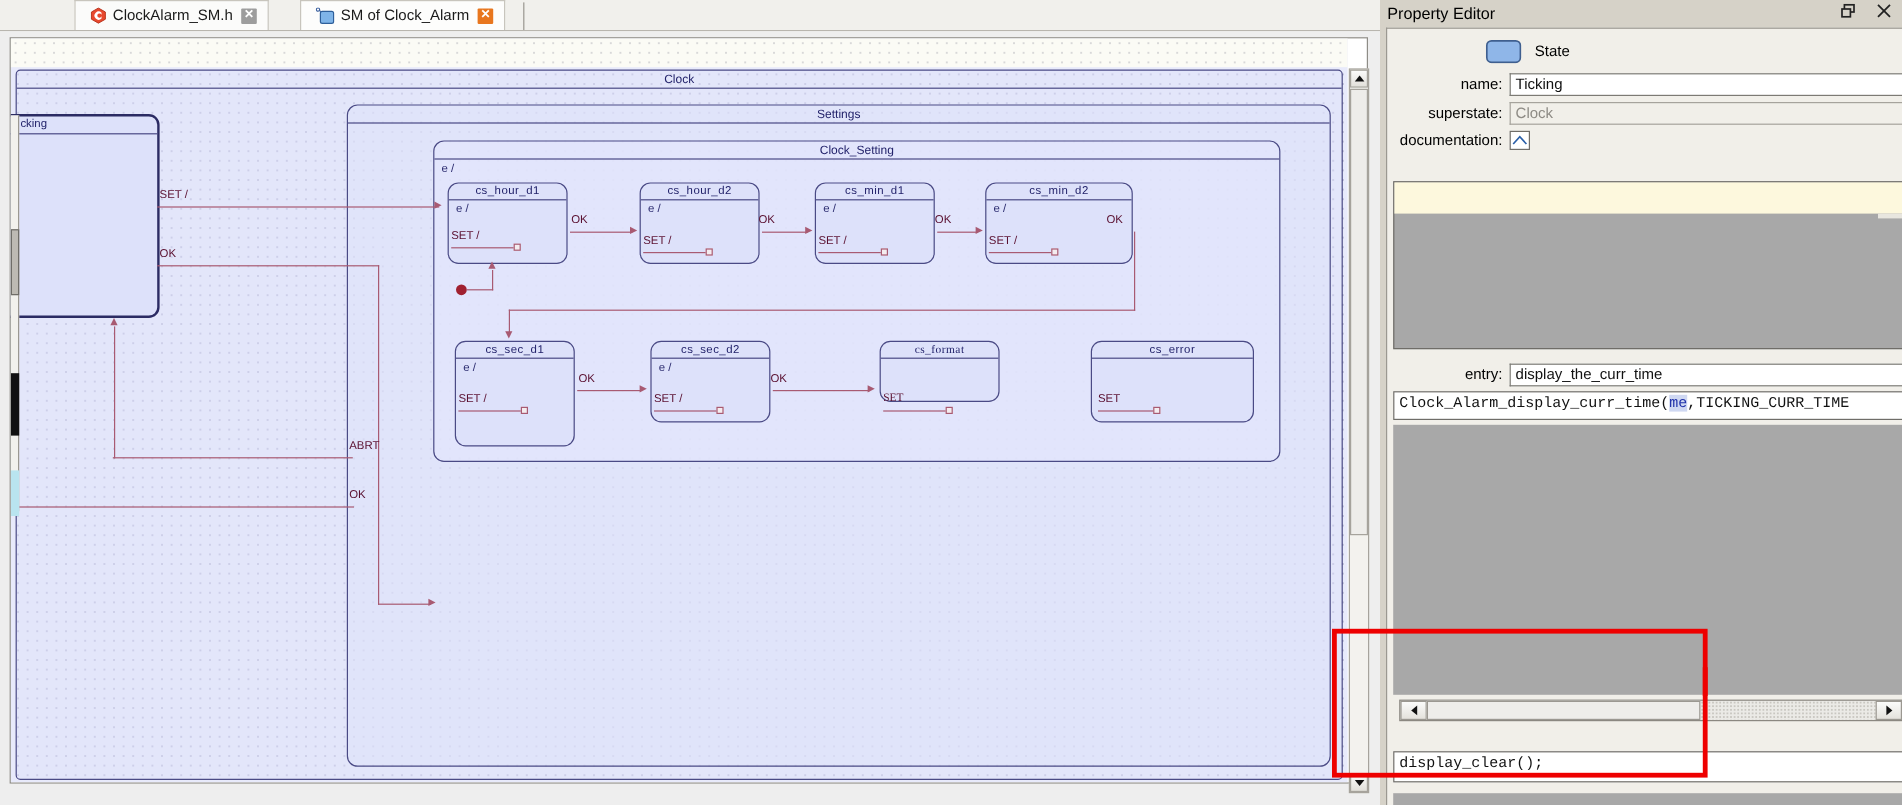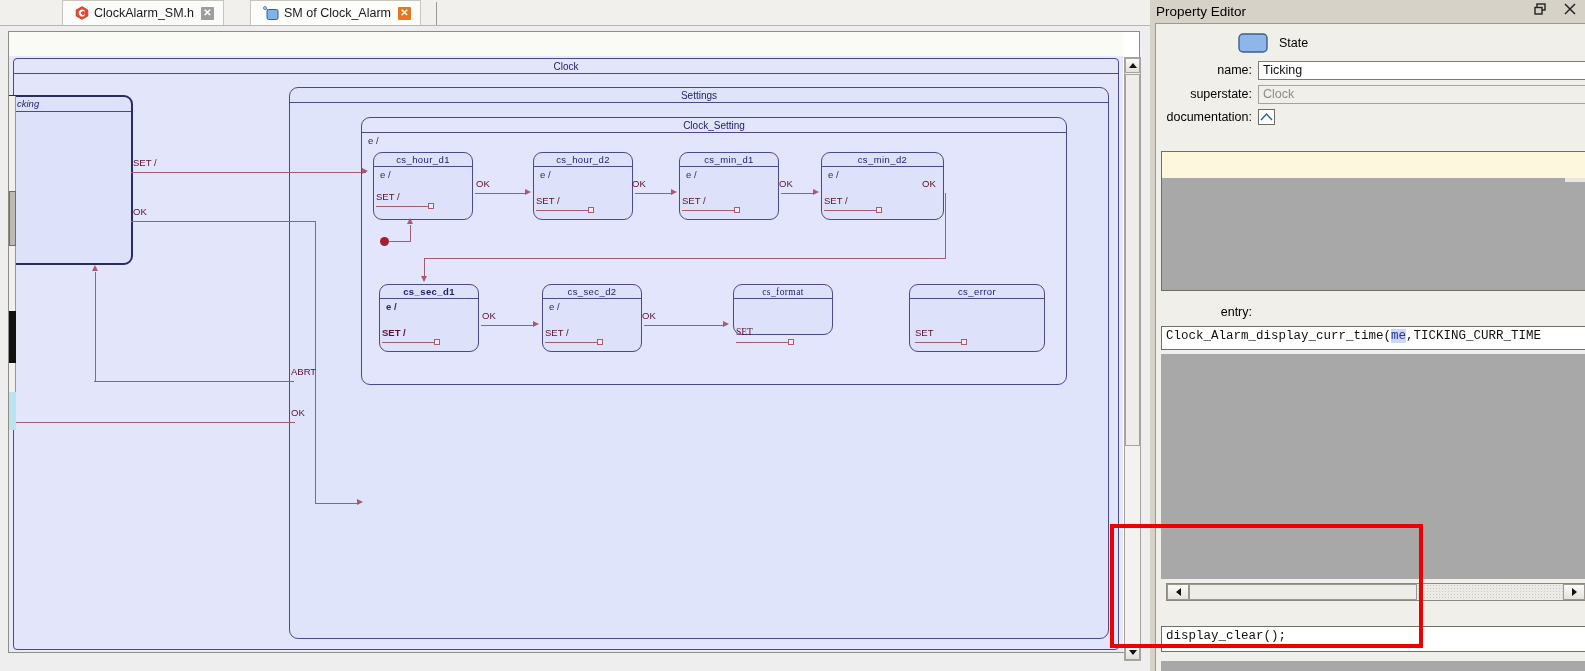--- a/index.html
+++ b/index.html
@@ -141,21 +141,21 @@
     text-align: center; font-size: 9.5px; color: #22226a;
     height: 12px; line-height: 12px;
     letter-spacing: 0.4px;
   }
   .state > .st-rule {
     position: absolute; top: 13px; left: 0; right: 0; height: 0;
     border-top: 1px solid #4a4a85;
   }
   .state > .st-title-left {
     position: absolute; top: 1px; left: 4px;
-    font-size: 9.5px; color: #22226a; height: 12px; line-height: 12px; font-style: italic;
+    font-size: 9.5px; color: #22226a; height: 12px; line-height: 12px;
   }
   .ev {
     position: absolute; font-size: 9.5px; color: #2a2a6e;
     white-space: nowrap;
   }
   
   .tl-h { position: absolute; height: 0; border-top: 1px solid #a85a72; }
   .tl-v { position: absolute; width: 0; border-left: 1px solid #a85a72; }
   .tl-label {
     position: absolute; font-size: 9.5px; color: #5a1030; white-space: nowrap;
@@ -367,21 +367,21 @@
 
           <div class="state" style="left:812px; top:120px; width:123px; height:68px;">
             <div class="st-title">cs_min_d2</div>
             <div class="st-rule"></div>
             <div class="ev" style="left:6px; top:16px;">e /</div>
             <div class="tl-label" style="left:2px; top:42px;">SET /</div>
             <div class="tl-h" style="left:2px; top:57px; width:54px;"></div>
             <div class="term-box" style="left:54px; top:54px;"></div>
           </div>
 
-          <div class="state" style="left:370px; top:252px; width:100px; height:68px;font-weight:bold;">
+          <div class="state" style="left:370px; top:252px; width:100px; height:88px;">
             <div class="st-title">cs_sec_d1</div>
             <div class="st-rule"></div>
             <div class="ev" style="left:6px; top:16px;">e /</div>
             <div class="tl-label" style="left:2px; top:42px;">SET /</div>
             <div class="tl-h" style="left:2px; top:57px; width:54px;"></div>
             <div class="term-box" style="left:54px; top:54px;"></div>
           </div>
 
           <div class="state" style="left:533px; top:252px; width:100px; height:68px;">
             <div class="st-title">cs_sec_d2</div>
@@ -529,20 +529,21 @@
         </span>
       </div>
 
       <div id="doc-box">
         <div id="doc-top"></div>
         <div id="doc-sliver"></div>
       </div>
 
       <div class="row" style="top:277px; left:0; width:430px;">
         <div class="row-label" style="width:102px;">entry:</div>
+        <div class="fld" style="width:328px;">display_the_curr_time</div>
       </div>
 
       <div class="code-box" style="left:5px; top:302px; width:430px; height:24px;">
         <span>Clock_Alarm_display_curr_time(</span><span class="hl">me</span><span>,TICKING_CURR_TIME</span>
       </div>
 
       <div id="entry-gray"></div>
 
       <div id="entry-hscroll">
         <div class="sb-sq">

